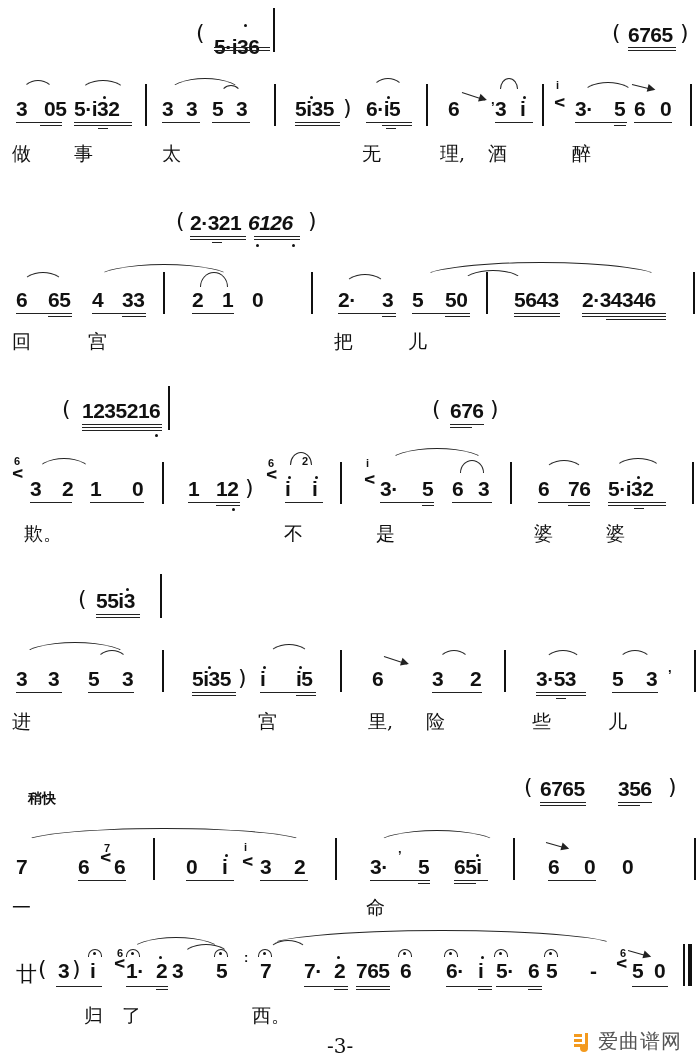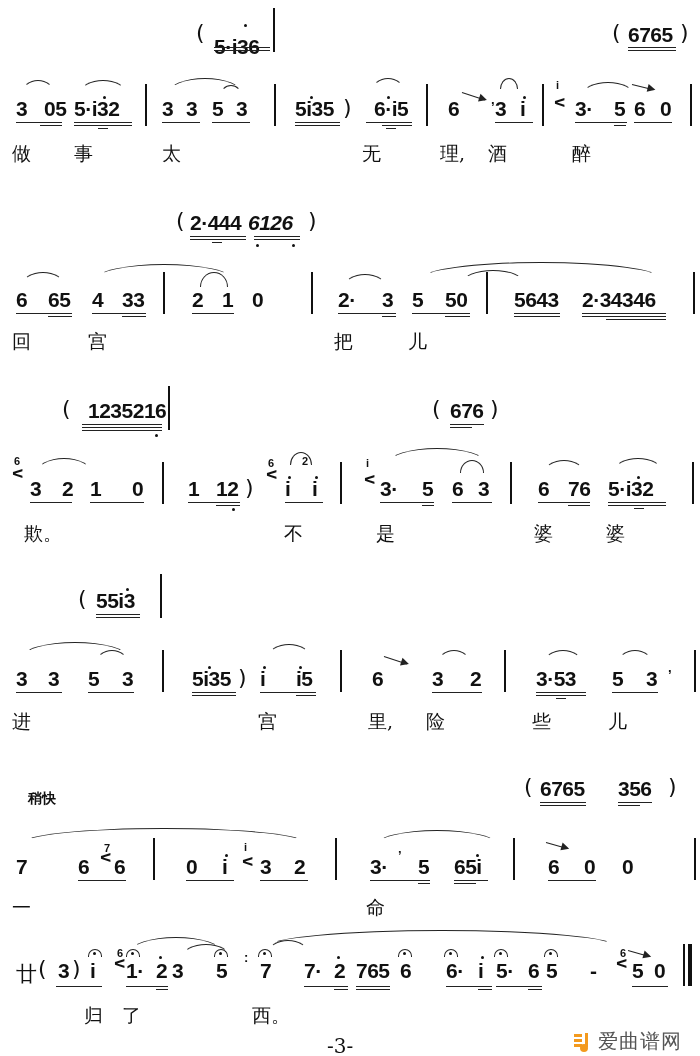--- a/index.html
+++ b/index.html
@@ -66,21 +66,21 @@
   <div class="ul" style="left:212px;top:122px;width:38px;"></div>
 
   <div class="bar" style="left:274px;top:84px;height:42px;"></div>
 
   <span class="n" style="left:295px;top:98px;">5i35</span>
   <div class="dot" style="left:310px;top:96px;"></div>
   <div class="ul" style="left:295px;top:122px;width:45px;"></div>
   <div class="ul" style="left:295px;top:125px;width:45px;"></div>
   <span class="par" style="left:343px;top:97px;">)</span>
   <div class="slur" style="left:372px;top:78px;width:30px;height:12px;"></div>
-  <span class="n" style="left:366px;top:98px;margin-left:8px;">6·i5</span>
+  <span class="n" style="left:366px;top:98px;">6·i5</span>
   <div class="dot" style="left:387px;top:96px;"></div>
   <div class="ul" style="left:366px;top:122px;width:46px;"></div>
   <div class="ul" style="left:382px;top:125px;width:30px;"></div>
   <div class="ul" style="left:386px;top:128px;width:10px;"></div>
 
   <div class="bar" style="left:426px;top:84px;height:42px;"></div>
 
   <span class="n" style="left:448px;top:98px;">6</span>
   <div class="arrow" style="left:462px;top:92px;width:24px;transform:rotate(18deg);"></div>
   <span class="small" style="left:491px;top:92px;">,</span>
@@ -110,21 +110,21 @@
   <span class="ly" style="left:74px;top:142px;">事</span>
   <span class="ly" style="left:162px;top:142px;">太</span>
   <span class="ly" style="left:362px;top:142px;">无</span>
   <span class="ly" style="left:440px;top:142px;">理,</span>
   <span class="ly" style="left:488px;top:142px;">酒</span>
   <span class="ly" style="left:572px;top:142px;">醉</span>
 </div>
 
 <div>
   <span class="par" style="left:176px;top:210px;">(</span>
-  <span class="n" style="left:190px;top:212px;">2·444</span>
+  <span class="n" style="left:190px;top:212px;">2·321</span>
   <div class="ul" style="left:190px;top:236px;width:56px;"></div>
   <div class="ul" style="left:190px;top:239px;width:56px;"></div>
   <div class="ul" style="left:212px;top:242px;width:10px;"></div>
   <span class="n" style="left:248px;top:212px;font-style:italic;">6126</span>
   <div class="ul" style="left:254px;top:236px;width:46px;"></div>
   <div class="ul" style="left:254px;top:239px;width:46px;"></div>
   <div class="dot" style="left:256px;top:244px;"></div>
   <div class="dot" style="left:292px;top:244px;"></div>
   <span class="par" style="left:308px;top:210px;">)</span>
 
@@ -176,21 +176,21 @@
   <div class="bar" style="left:693px;top:272px;height:42px;"></div>
 
   <span class="ly" style="left:12px;top:330px;">回</span>
   <span class="ly" style="left:88px;top:330px;">宫</span>
   <span class="ly" style="left:334px;top:330px;">把</span>
   <span class="ly" style="left:408px;top:330px;">儿</span>
 </div>
 
 <div>
   <span class="par" style="left:62px;top:398px;">(</span>
-  <span class="n" style="left:88px;top:400px;">1235216</span>
+  <span class="n" style="left:82px;top:400px;">1235216</span>
   <div class="ul" style="left:82px;top:424px;width:80px;"></div>
   <div class="ul" style="left:82px;top:427px;width:80px;"></div>
   <div class="ul" style="left:82px;top:430px;width:80px;"></div>
   <div class="dot" style="left:155px;top:434px;"></div>
   <div class="bar" style="left:168px;top:386px;height:44px;"></div>
   <span class="par" style="left:432px;top:398px;">(</span>
   <span class="n" style="left:450px;top:400px;">676</span>
   <div class="ul" style="left:450px;top:424px;width:34px;"></div>
   <div class="ul" style="left:450px;top:427px;width:22px;"></div>
   <span class="par" style="left:490px;top:398px;">)</span>

